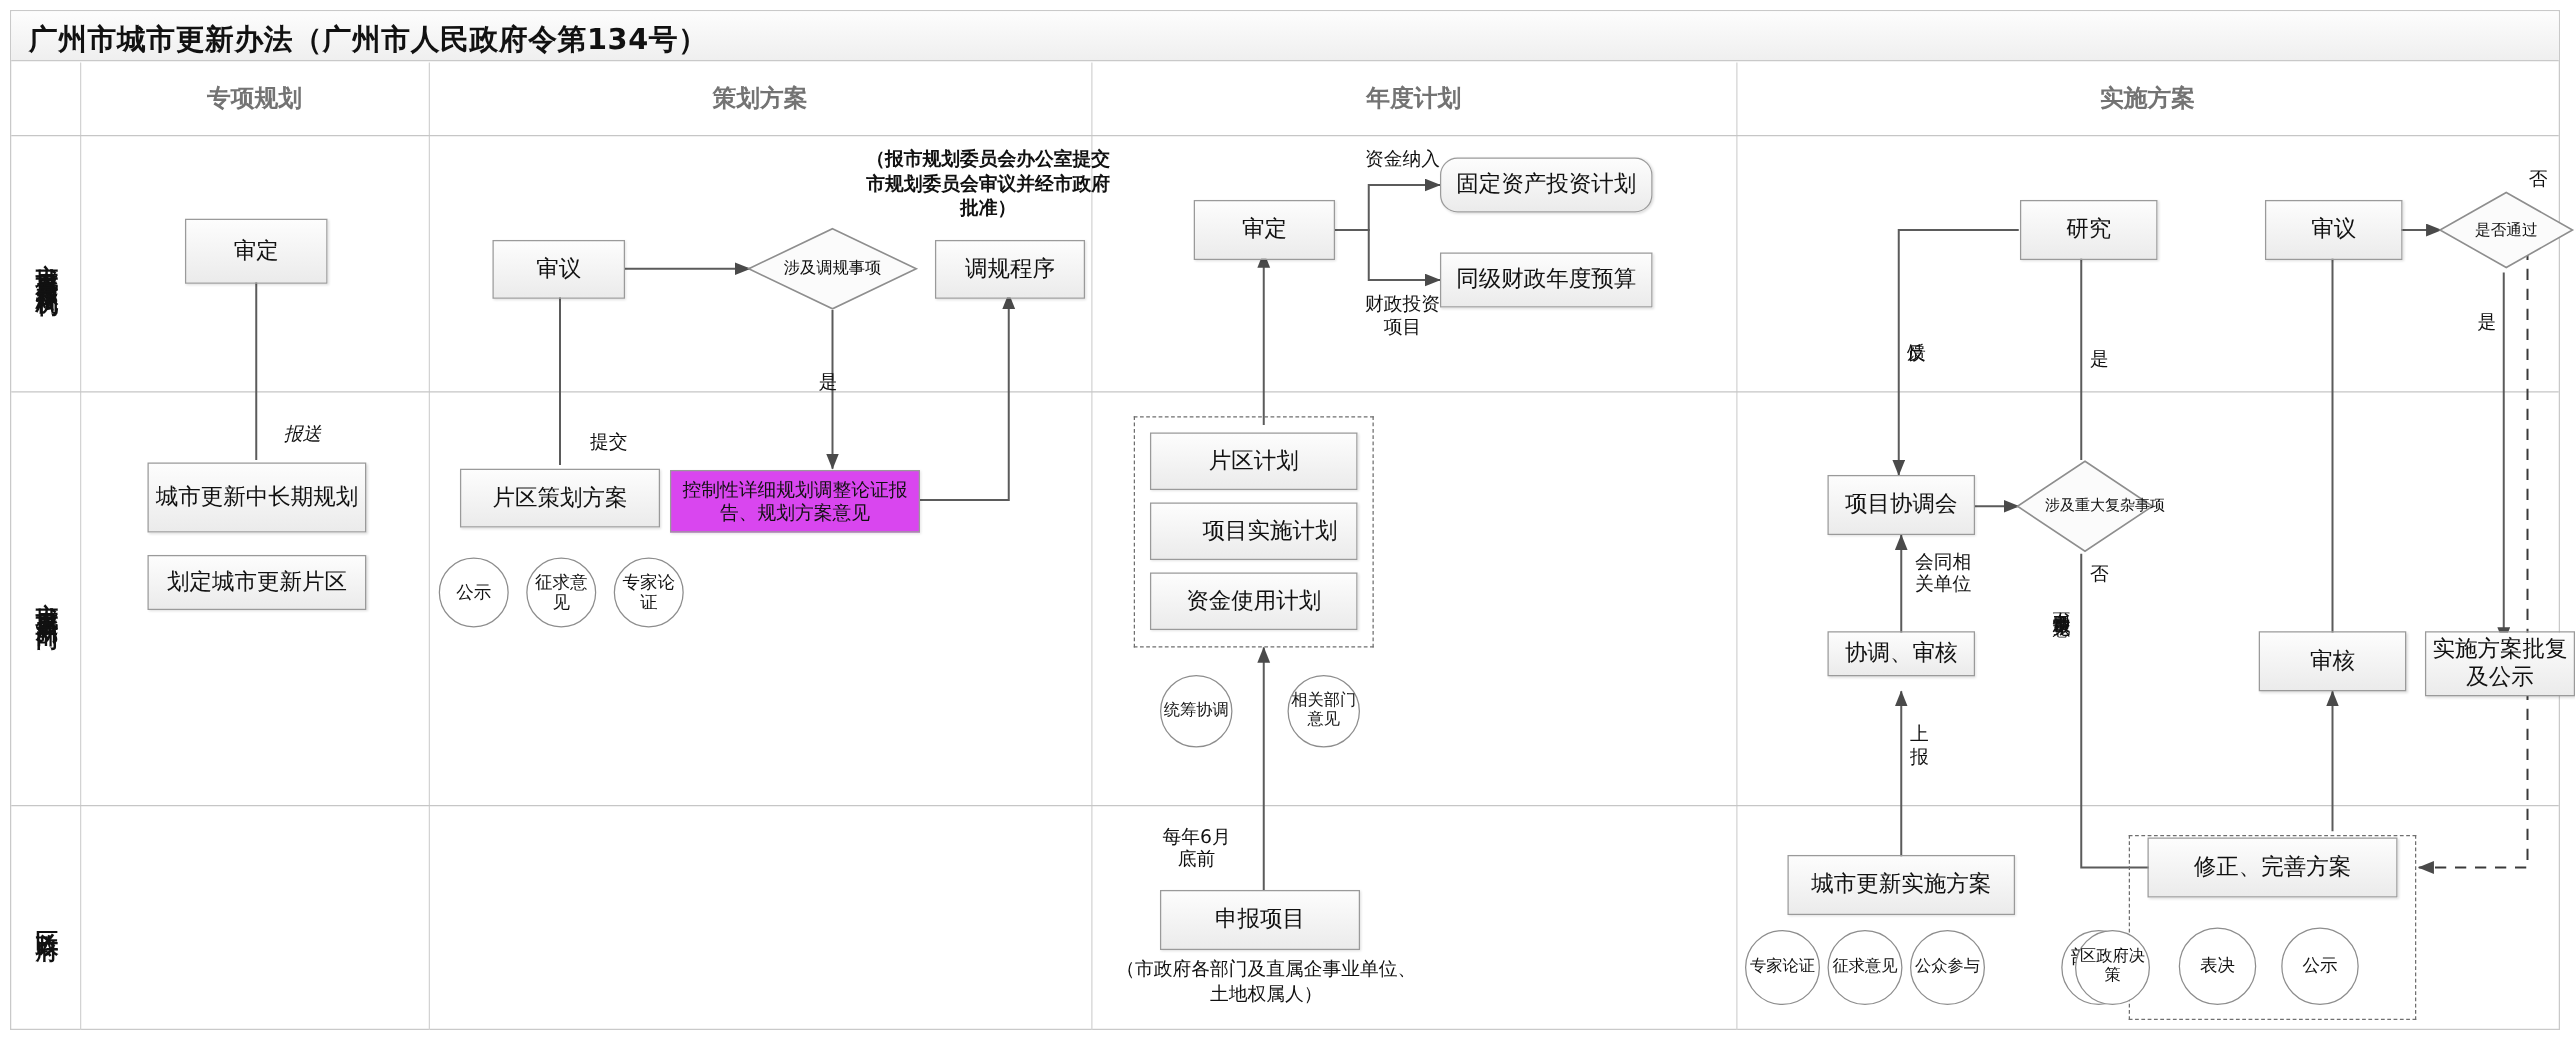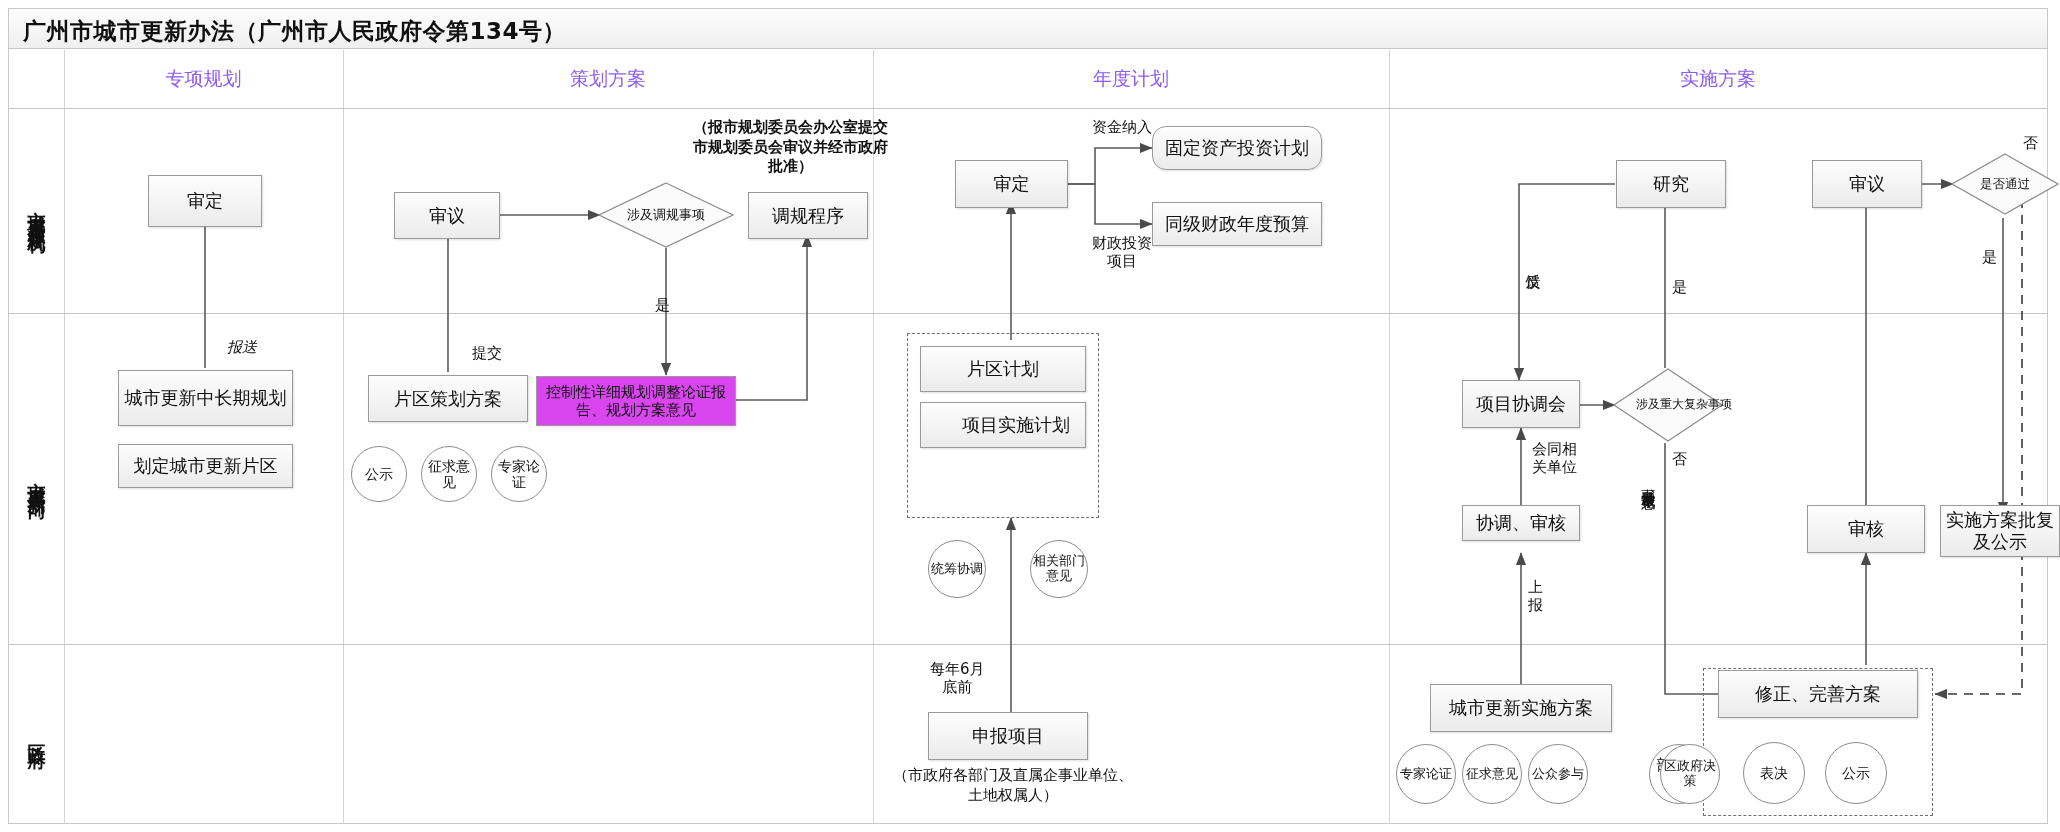--- a/index.html
+++ b/index.html
@@ -9,21 +9,21 @@
   
   .frame{position:absolute;left:8px;top:8px;width:2040px;height:816px;border:1px solid #c9c9c9;box-sizing:border-box;}
   .titlebar{position:absolute;left:9px;top:9px;width:2038px;height:40px;
             background:linear-gradient(#fdfdfd,#efefef);border-bottom:1px solid #c9c9c9;box-sizing:border-box;}
   .titlebar .t{position:absolute;left:14px;top:7px;font-size:23px;font-weight:bold;color:#111;letter-spacing:.5px;}
 
   .vline{position:absolute;width:1px;background:#d3d3d3;}
   .hline{position:absolute;height:1px;background:#c6c6c6;}
 
   .colhead{position:absolute;top:50px;height:58px;display:flex;align-items:center;justify-content:center;
-           font-size:19px;color:#8b5cf6;font-weight:400;}
+           font-size:19px;color:#737373;font-weight:700;}
   .rowlab{position:absolute;left:9px;width:55px;display:flex;align-items:center;justify-content:center;}
   .rowlab span{writing-mode:vertical-rl;text-orientation:upright;font-size:18px;font-weight:bold;color:#111;
                letter-spacing:3px;white-space:nowrap;}
 
   
   .box{position:absolute;box-sizing:border-box;border:1px solid #9a9a9a;
        background:linear-gradient(#fdfdfd,#ebebeb);
        display:flex;align-items:center;justify-content:center;text-align:center;
        font-size:18px;color:#111;line-height:1.22;padding:2px 4px;
        box-shadow:1px 1px 2px rgba(0,0,0,.13);}
@@ -172,20 +172,21 @@
   <div class="elabel" style="left:1092px; top:118px;">资金纳入</div>
   <div class="elabel" style="left:1092px; top:234px;">财政投资
 项目</div>
 
   <div class="box" style="left:1152px; top:126px; width:170px; height:44px;border-radius:14px;">固定资产投资计划</div>
   <div class="box" style="left:1152px; top:202px; width:170px; height:44px;">同级财政年度预算</div>
 
   <div class="dashgroup" style="left:907px; top:333px; width:192px; height:185px;"></div>
   <div class="box" style="left:920px; top:346px; width:166px; height:46px;">片区计划</div>
   <div class="box" style="left:920px; top:402px; width:166px; height:46px;padding-left:30px;">项目实施计划</div>
+  <div class="box" style="left:920px; top:458px; width:166px; height:46px;">资金使用计划</div>
 
   <div class="ellipse" style="left:928px; top:540px; width:58px; height:58px; font-size:13px;">统筹协调</div>
   <div class="ellipse" style="left:1030px; top:540px; width:58px; height:58px; font-size:13px;">相关部门意见</div>
 
   <div class="elabel" style="left:930px; top:660px;">每年6月
 底前</div>
 
   <div class="box" style="left:928px; top:712px; width:160px; height:48px;">申报项目</div>
 
   <div class="note" style="left:888px; top:766px; width:250px; font-weight:normal;">（市政府各部门及直属企事业单位、土地权属人）</div>

